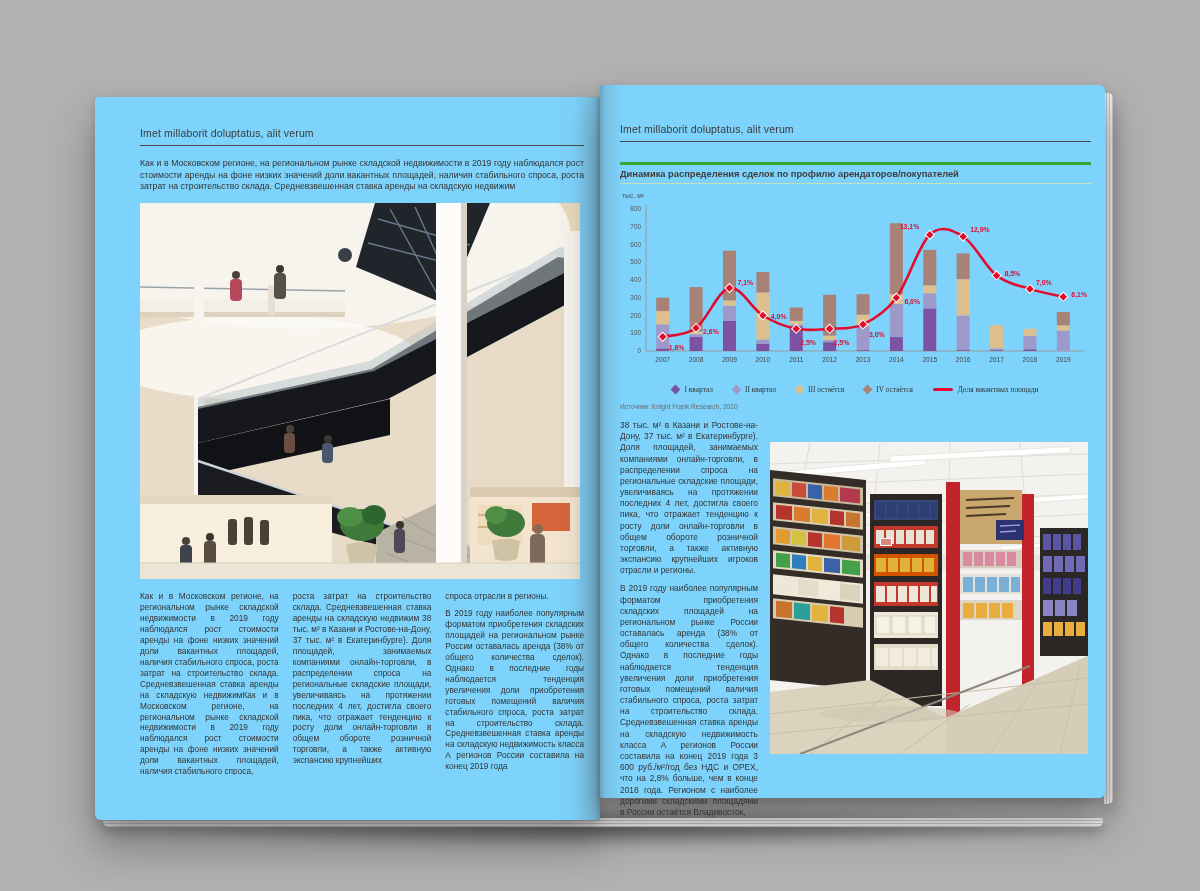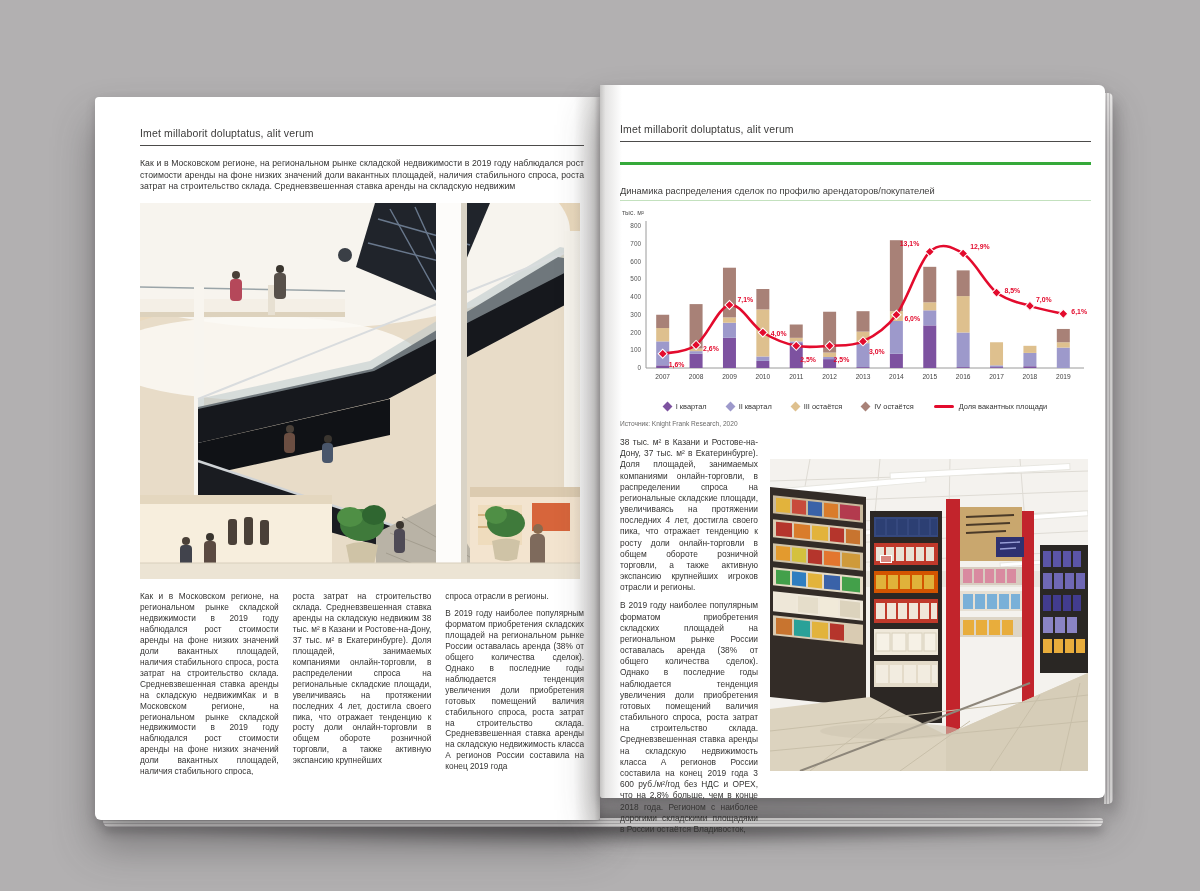--- a/index.html
+++ b/index.html
@@ -14,21 +14,21 @@
   .book{
     position:absolute;left:95px;top:85px;width:1010px;height:735px;
   }
   .book-shadow{
     position:absolute;left:30px;right:30px;bottom:-30px;height:48px;
     background:radial-gradient(ellipse at center, rgba(30,28,30,.5) 0%, rgba(30,28,30,0) 70%);
     filter:blur(5px);
   }
   .pages{position:relative;width:100%;height:100%;display:flex;}
   .page{
-    background:#ffffff;position:relative;box-sizing:border-box;
+    background:#7dd3fc;position:relative;box-sizing:border-box;
     box-shadow:0 26px 42px rgba(55,53,55,.45), 0 4px 10px rgba(55,53,55,.25);
   }
   .page-left{
     width:505px;height:723px;margin-top:12px;
     border-radius:4px 0 2px 6px;
     padding:30px 16px 0 45px;
   }
   .page-left::after{
     content:"";position:absolute;top:0;right:0;bottom:0;width:26px;
     background:linear-gradient(to right, rgba(0,0,0,0) 0%, rgba(90,85,80,.18) 78%, rgba(60,56,52,.32) 100%);
@@ -68,32 +68,32 @@
   }
   .photo-frame{display:block;margin-top:10px;}
   .columns{
     display:flex;gap:14px;margin-top:12px;height:184px;overflow:hidden;
   }
   .col{flex:1;font-size:8.3px;line-height:1.32;text-align:justify;color:#343332;}
   .col p{margin:0 0 6px 0;}
 
   .rule-green{height:3px;background:#35a93a;border:none;margin:20px 0 0 0;}
   .chart-title{
-    font-size:9.3px;color:#3e3d3c;margin:21px 0 4px 0;font-weight:normal;
+    font-size:9.3px;color:#3e3d3c;margin:4px 0 4px 0;font-weight:bold;
   }
   .rule-green-light{height:1px;background:#c3e1be;border:none;margin:0 0 8px 0;}
   .ylabel{font-size:6.8px;color:#555;margin:0 0 2px 2px;}
   #chart-svg{display:block;width:468px;height:178px;overflow:visible;}
   #chart-svg .tick{font-size:6.4px;fill:#555;}
   #chart-svg .xlab{font-size:6.6px;fill:#444;}
   #chart-svg .pct{font-size:6.9px;fill:#e30b2d;font-weight:bold;}
   #chart-svg .axis{stroke:#9a9a9a;stroke-width:1;}
   .chart-legend{
     display:flex;justify-content:center;align-items:center;gap:20px;
-    margin-top:6px;font-size:7.4px;color:#333;
+    margin-top:6px;font-size:7.4px;color:#333;font-family:Liberation Serif, serif;
   }
   .lg-item{display:flex;align-items:center;gap:5px;}
   .lg-diamond{width:7px;height:7px;transform:rotate(45deg);display:inline-block;}
   .lg-line{width:20px;height:3px;border-radius:2px;display:inline-block;}
   .source{font-size:6.6px;color:#6b6a69;margin-top:9px;}
   .right-bottom{display:flex;gap:12px;margin-top:10px;}
   .right-col{
     width:138px;font-size:8.4px;line-height:1.33;text-align:justify;color:#343332;
   }
   .right-col p{margin:0 0 7px 0;}

